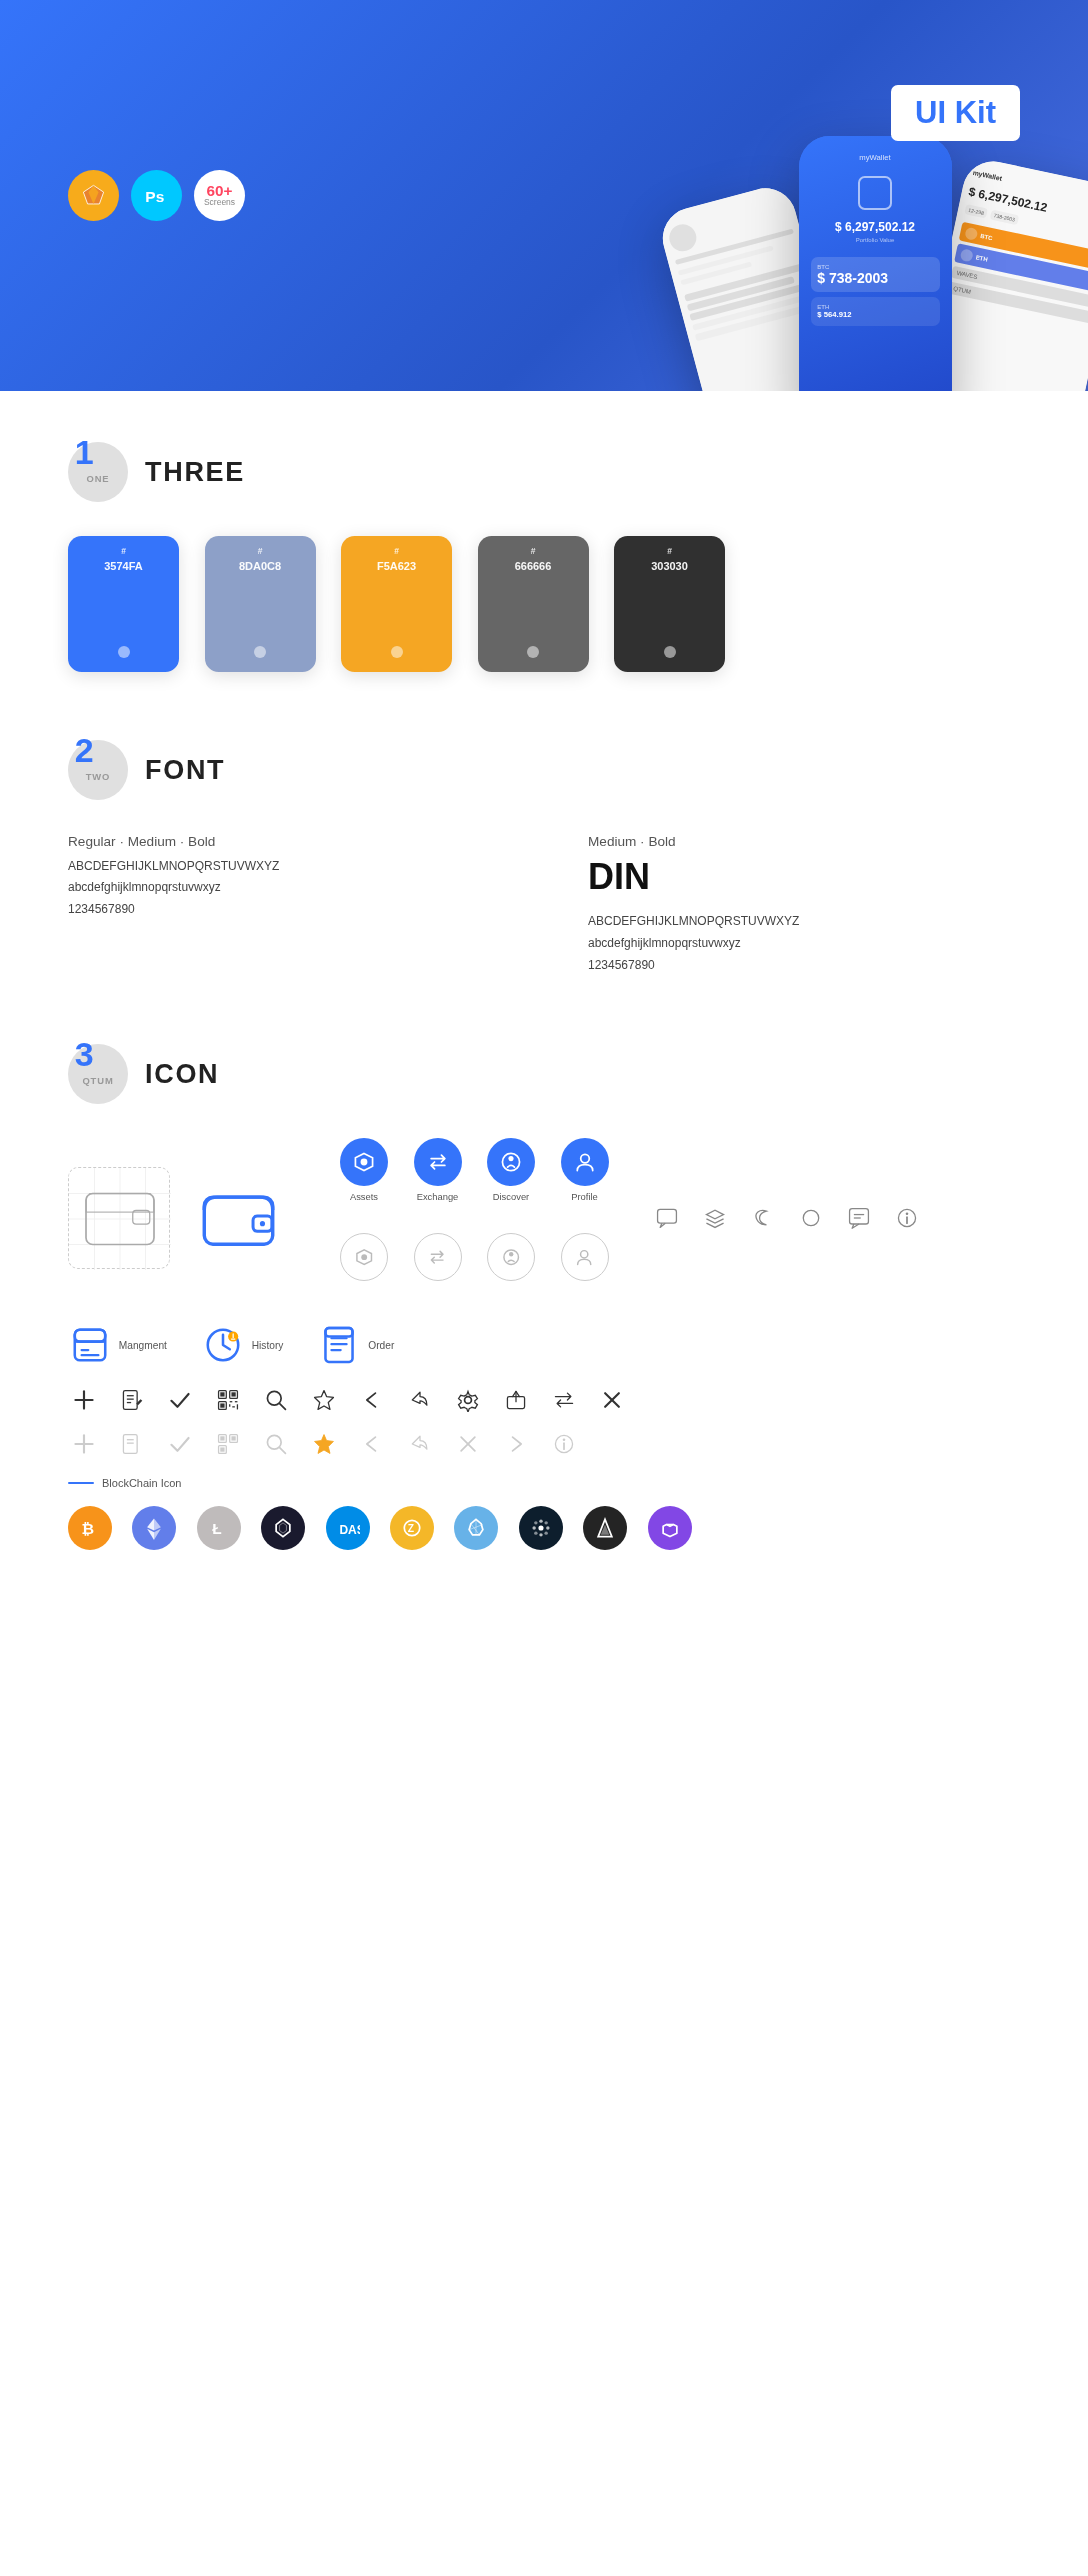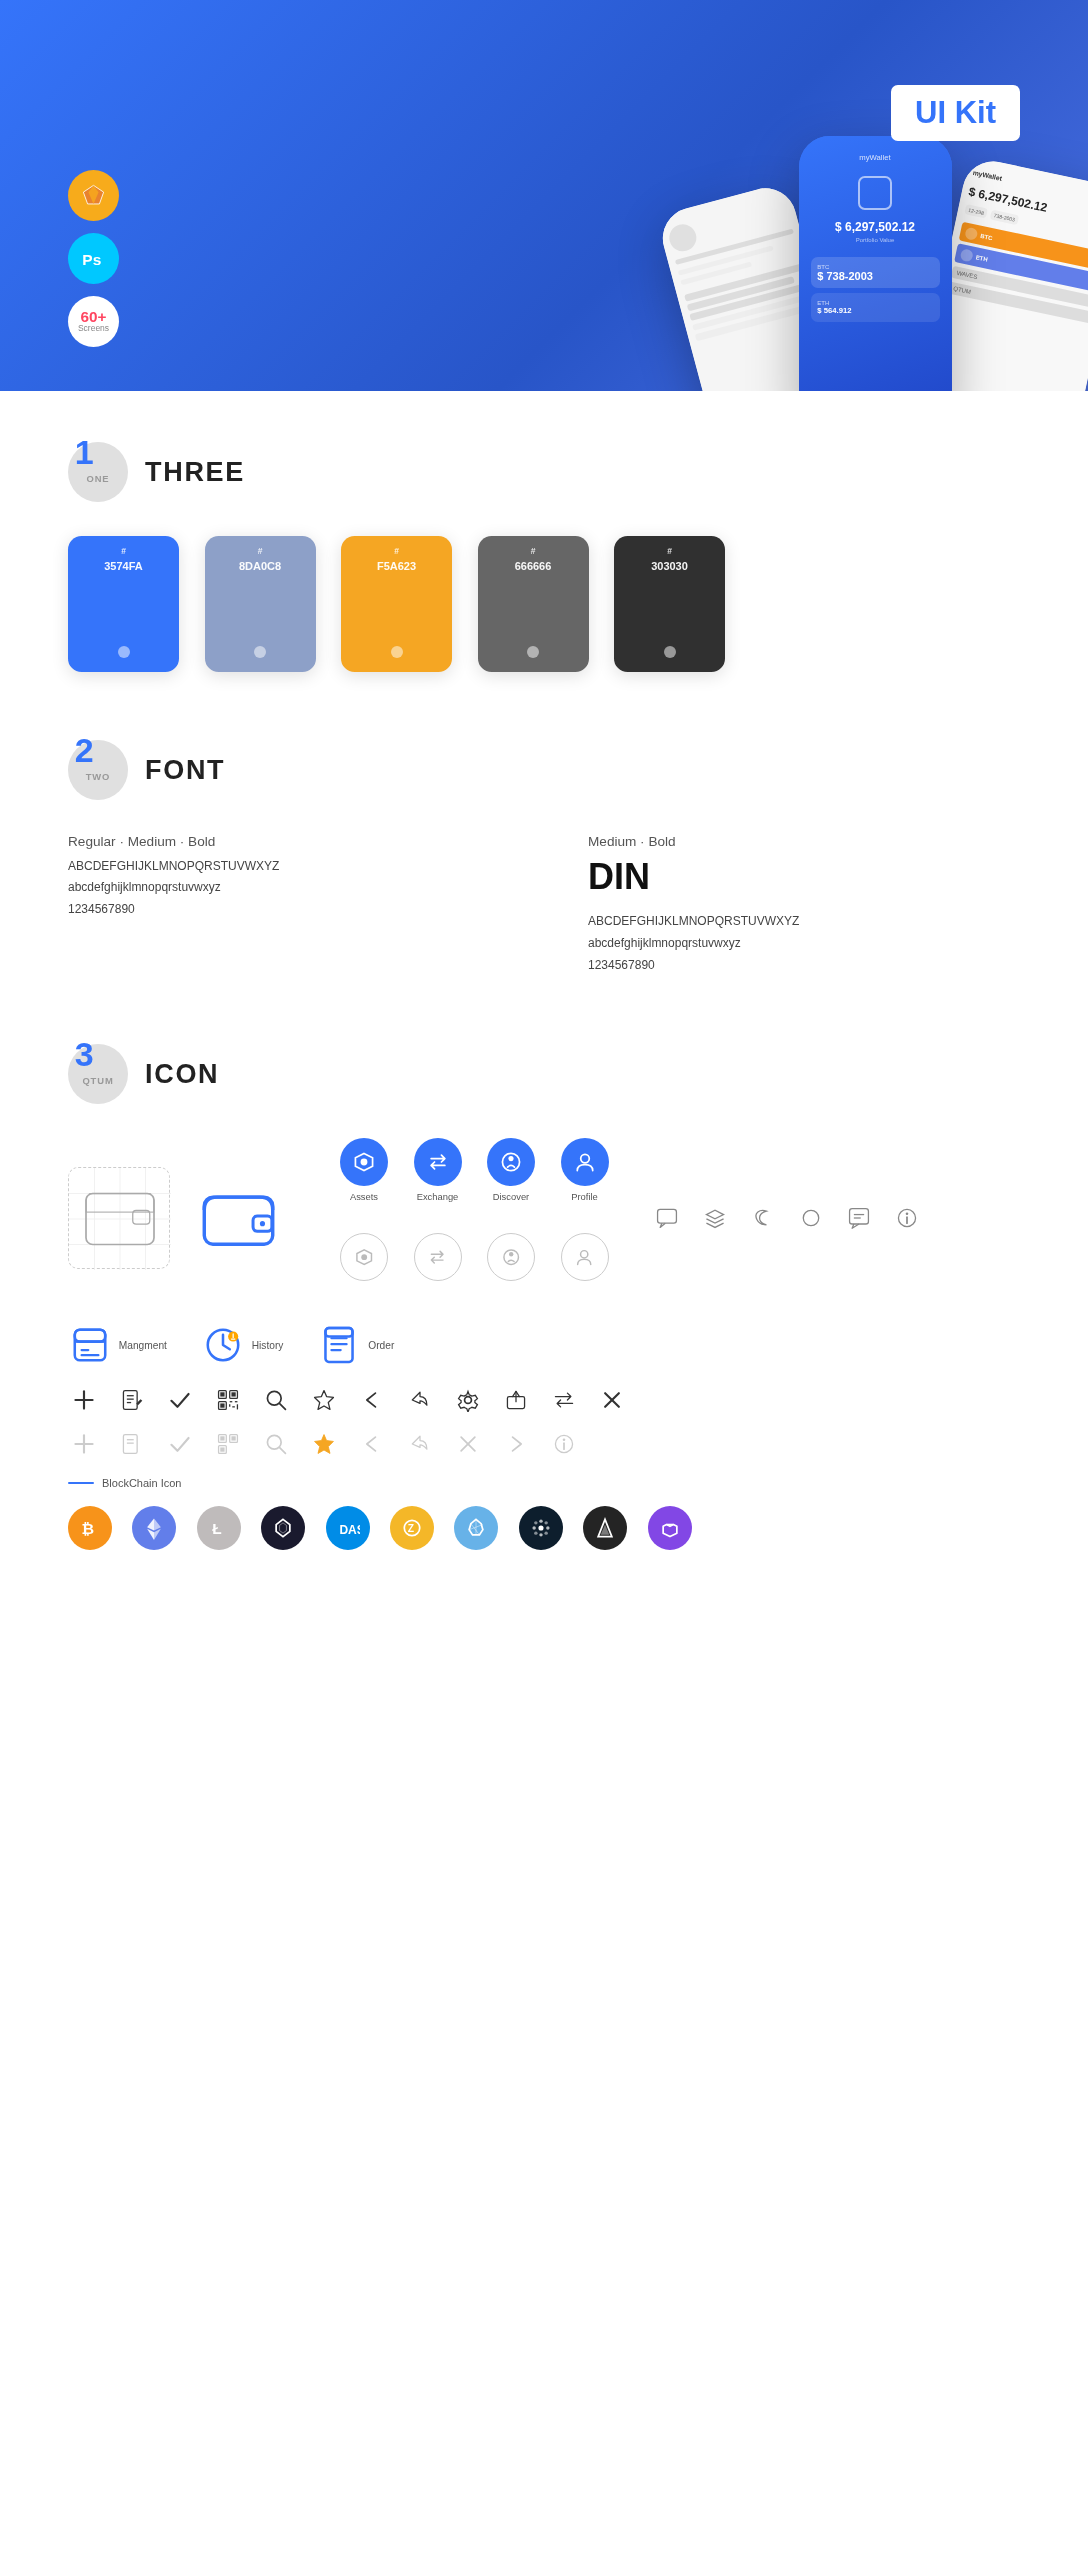--- a/index.html
+++ b/index.html
@@ -35,21 +35,21 @@
       font-weight: 700;
       padding: 10.2px 24px;
       border-radius: 6.8px;
       z-index: 10;
     }
     .hero-badges {
       position: absolute;
       left: 68px;
       top: 170px;
       display: flex;
-      flex-direction: column;
+      flex-direction: row;
       gap: 12px;
       z-index: 10;
     }
     .badge-circle {
       width: 51px;
       height: 51px;
       border-radius: 50%;
       display: flex;
       align-items: center;
       justify-content: center;
@@ -378,21 +378,21 @@
     </div>
 
     <div class="phone-mockup phone-center">
       <div style="width:100%; height:100%; background: linear-gradient(160deg, #3574FA, #2046c7); padding: 17px 12px; display:flex; flex-direction:column; align-items:center;">
         <div style="color:rgba(255,255,255,0.8); font-size:7.7px; margin-bottom:13.6px;">myWallet</div>
         <div style="width:34px; height:34px; border: 2.6px solid rgba(255,255,255,0.6); border-radius:6.8px; margin-bottom:10.2px;"></div>
         <div style="color:#fff; font-size:12px; font-weight:800; margin-bottom:3.4px;">$ 6,297,502.12</div>
         <div style="color:rgba(255,255,255,0.6); font-size:6px; margin-bottom:13.6px;">Portfolio Value</div>
         <div style="background:rgba(255,255,255,0.15); border-radius:6.8px; width:100%; padding:6.8px; margin-bottom:5.1px;">
           <div style="color:rgba(255,255,255,0.7); font-size:6px;">BTC</div>
-          <div style="color:#fff; font-size:11px; font-weight:600;">$ 738-2003</div>
+          <div style="color:#fff; font-size:14px; font-weight:600;">$ 738-2003</div>
         </div>
         <div style="background:rgba(255,255,255,0.1); border-radius:6.8px; width:100%; padding:6.8px;">
           <div style="color:rgba(255,255,255,0.7); font-size:6px;">ETH</div>
           <div style="color:#fff; font-size:7.7px; font-weight:600;">$ 564.912</div>
         </div>
       </div>
     </div>
 
     <div class="phone-mockup phone-right">
       <div class="phone-screen-gray" style="background:#f8f8f8; padding:12px 6.8px;">

